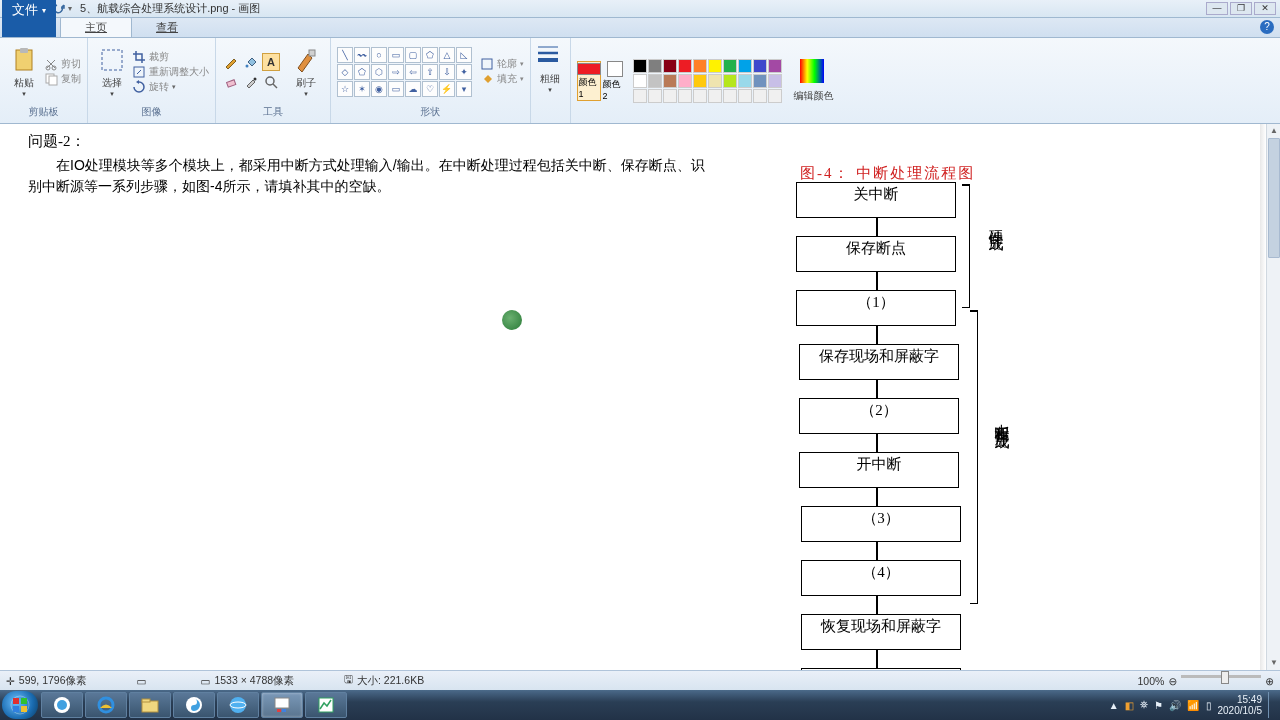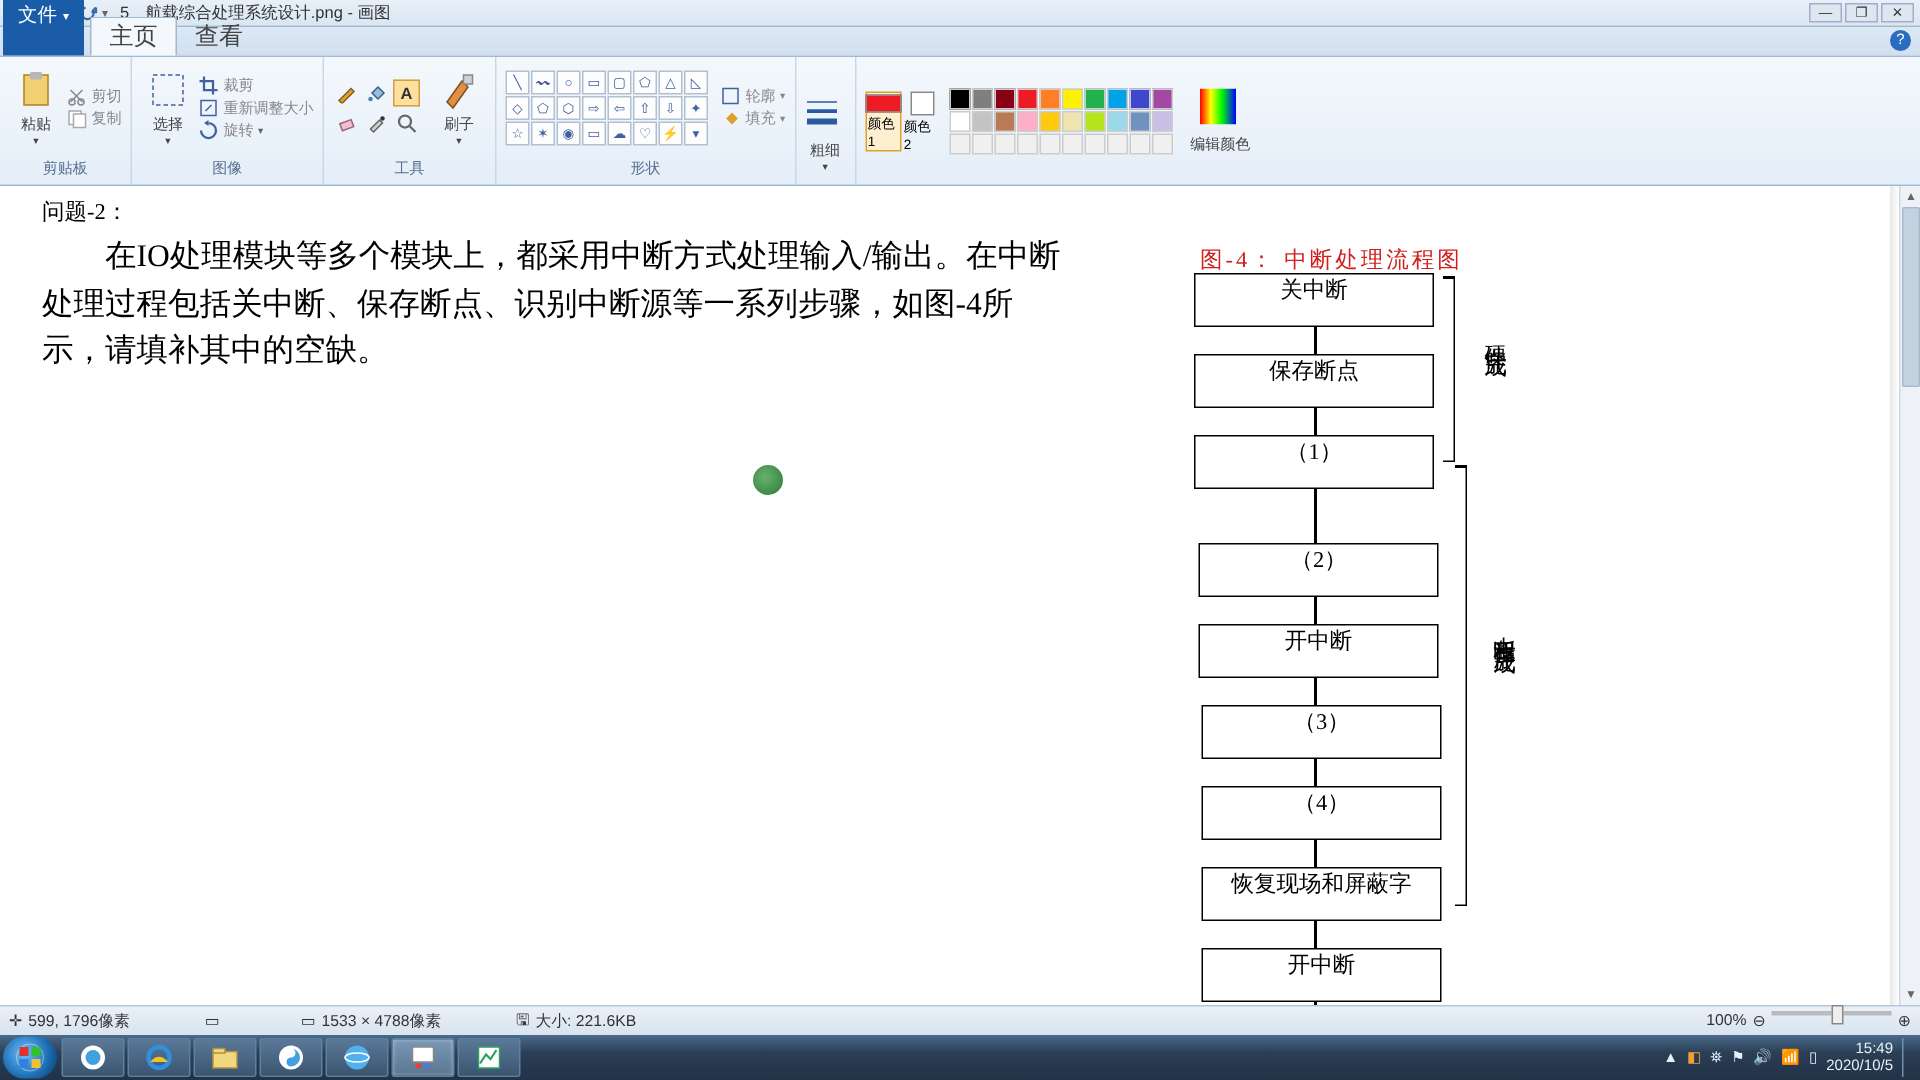--- a/index.html
+++ b/index.html
@@ -10,21 +10,21 @@
 .titlebar .qat { display: flex; gap: 2px; align-items: center; }
 .qat-icon { width: 14px; height: 14px; display: inline-block; }
 .titlebar .title { margin-left: 8px; flex: 1; }
 .winbtns { display: flex; gap: 2px; }
 .winbtn { width: 22px; height: 13px; background: #dde7f0; border: 1px solid #aac; font-size: 9px; text-align: center; line-height: 11px; cursor: pointer; }
 
 
 .tabbar { height: 20px; background: linear-gradient(#dde8f4, #d0dff0); display: flex; align-items: flex-end; padding-left: 2px; border-bottom: 1px solid #a0b8d0; position: relative; }
 .filetab { background: #1a5ca8; color: #fff; padding: 18px 10px; font-size: 13px; border-radius: 2px 2px 0 0; margin-right: 4px; display: flex; align-items: center; }
 .filetab::after { content: "▾"; margin-left: 4px; font-size: 8px; }
-.tab { padding: 2px 12px; font-size: 16px; color: #444; cursor: pointer; }
+.tab { padding: 2px 24px; font-size: 11px; color: #444; cursor: pointer; text-decoration: underline; }
 .tab.active { background: #f4f8fc; border: 1px solid #a0b8d0; border-bottom: none; border-radius: 2px 2px 0 0; }
 .help { position: absolute; right: 6px; top: 2px; width: 14px; height: 14px; border-radius: 50%; background: #2a6cc0; color: #fff; font-size: 10px; text-align: center; line-height: 14px; }
 
 
 .ribbon { height: 86px; background: linear-gradient(#f4f8fc, #e4eef8); border-bottom: 1px solid #a0b8d0; display: flex; }
 .group { border-right: 1px solid #c8d8e8; padding: 2px 6px; display: flex; flex-direction: column; }
 .group-body { flex: 1; display: flex; align-items: center; gap: 2px; }
 .group-label { font-size: 10px; color: #5a7090; text-align: center; padding: 2px 0; }
 .bigbtn { display: flex; flex-direction: column; align-items: center; font-size: 10px; color: #444; padding: 2px 4px; cursor: pointer; }
 .bigbtn .ico { width: 28px; height: 28px; margin-bottom: 2px; }
@@ -38,21 +38,21 @@
 .colorbtn { width: 24px; height: 40px; display: flex; flex-direction: column; align-items: center; font-size: 9px; }
 .colorbtn .sw { width: 24px; height: 24px; border: 1px solid #888; margin-bottom: 1px; }
 .palette { display: grid; grid-template-columns: repeat(10, 14px); gap: 1px; }
 .pcell { width: 14px; height: 14px; border: 1px solid #ccc; }
 
 
 .canvas-wrap { position: absolute; top: 124px; left: 0; right: 14px; bottom: 50px; background: #fff; overflow: hidden; }
 .canvas-shadow { position: absolute; right: 0; top: 0; width: 6px; height: 100%; background: linear-gradient(90deg, #e8e8e8, #fff); }
 .doc { position: absolute; left: 28px; top: 8px; width: 1200px; }
 .qtitle { font-size: 15px; font-family: SimSun; margin-bottom: 4px; }
-.qbody { font-size: 21px; font-family: Liberation Serif, serif; line-height: 1.5; text-indent: 2em; max-width: 680px; }
+.qbody { font-size: 14px; font-family: Liberation Sans, sans-serif; line-height: 1.5; text-indent: 2em; max-width: 680px; }
 .dot { position: absolute; left: 474px; top: 178px; width: 20px; height: 20px; border-radius: 50%; background: radial-gradient(circle at 40% 40%, #6ab070, #3d8a48 70%); color:#e0ffe0; font-size:10px; text-align:center; line-height:20px; }
 
 .flowtitle { position: absolute; left: 772px; top: 32px; font-size: 15px; color: #d02020; font-family: SimSun; letter-spacing: 2px; }
 .flowchart { position: absolute; left: 768px; top: 50px; width: 180px; }
 .fbox { width: 160px; height: 36px; border: 1.5px solid #000; background: #fff; text-align: center; line-height: 22px; font-size: 15px; font-family: SimSun; margin-left: 0; }
 .fconn { width: 1.5px; height: 18px; background: #000; margin-left: 80px; }
 .bracket-r { position: absolute; border-right: 1.5px solid #000; }
 .bracket-r::before, .bracket-r::after { content: ""; position: absolute; right: -1px; width: 8px; height: 1.5px; background: #000; }
 .bracket-r::before { top: 0; } .bracket-r::after { bottom: 0; }
 .vlabel { writing-mode: vertical-rl; font-size: 15px; font-family: SimSun; position: absolute; letter-spacing: 2px; }
@@ -304,21 +304,21 @@
             </span>
             <span>填充</span>
             <span style="font-size:7px;">▾</span>
           </div>
       </div>
     </div>
     <div class="group-label">形状</div>
   </div>
 
   <div class="group" style="width:40px;">
-    <div class="group-body" style="flex-direction:column;justify-content:flex-end;">
+    <div class="group-body" style="flex-direction:column;justify-content:flex-start;">
       <div class="bigbtn">
         <span class="ico">
             <svg width="24" height="24">
               <line x1="2" y1="5" x2="22" y2="5" stroke="#2a5aa0" stroke-width="1"></line>
               <line x1="2" y1="11" x2="22" y2="11" stroke="#2a5aa0" stroke-width="2.5"></line>
               <line x1="2" y1="18" x2="22" y2="18" stroke="#2a5aa0" stroke-width="4"></line>
             </svg>
           </span>
         <span>粗细</span>
           <span style="font-size:7px;">▾</span>
@@ -396,20 +396,21 @@
     <div class="dot"></div>
 
     <div class="flowtitle">图-4：  中断处理流程图</div>
     <div class="flowchart">
       <div class="fbox">关中断</div>
         <div class="fconn"></div>
       <div class="fbox">保存断点</div>
         <div class="fconn"></div>
       <div class="fbox">（1）</div>
         <div class="fconn"></div>
+      <div class="fbox" style="margin-left:3px;">保存现场和屏蔽字</div>
         <div class="fconn"></div>
       <div class="fbox" style="margin-left:3px;">（2）</div>
         <div class="fconn"></div>
       <div class="fbox" style="margin-left:3px;">开中断</div>
         <div class="fconn"></div>
       <div class="fbox" style="margin-left:5px;">（3）</div>
         <div class="fconn"></div>
       <div class="fbox" style="margin-left:5px;">（4）</div>
         <div class="fconn"></div>
       <div class="fbox" style="margin-left:5px;">恢复现场和屏蔽字</div>

